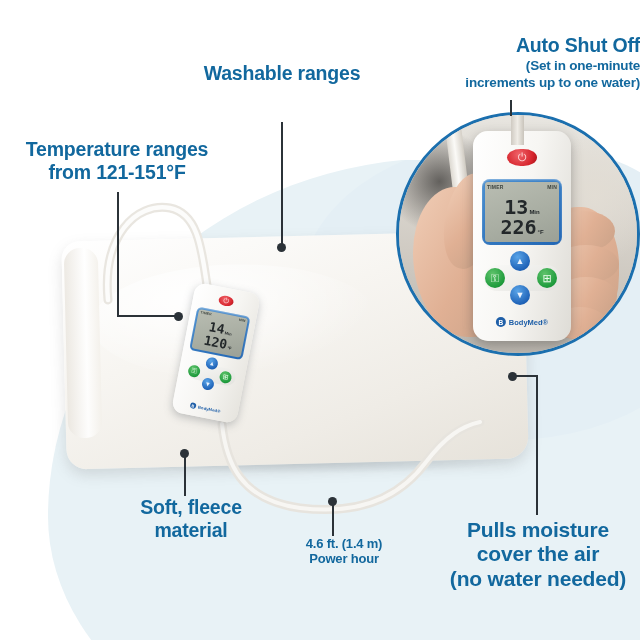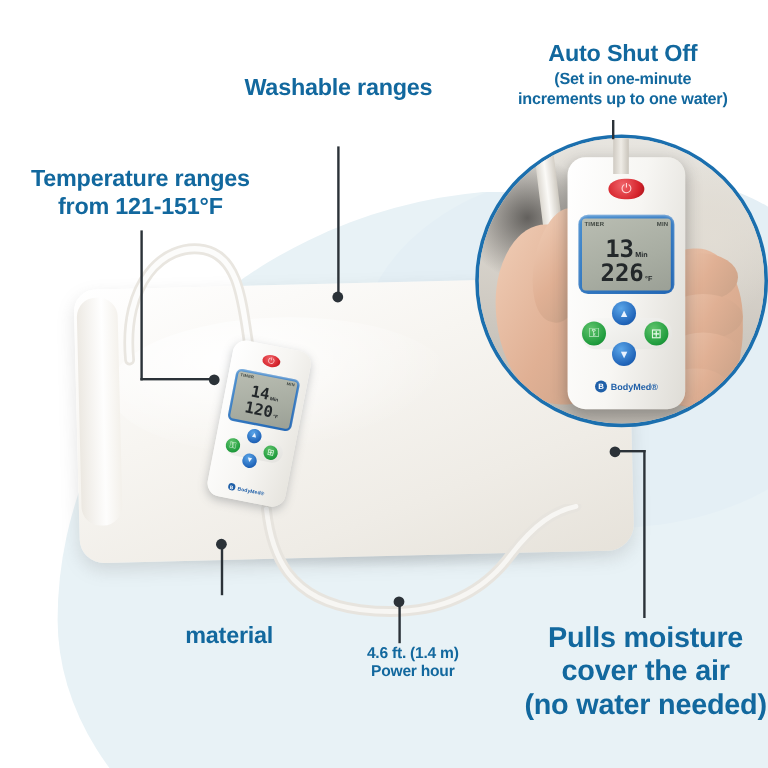--- a/index.html
+++ b/index.html
@@ -43,25 +43,25 @@
     text-align:center;
   }
   .callout .sub{
     display:block;
     font-size:13.5px;
     font-weight:bold;
     line-height:1.18;
   }
   #callout-temp{left:2px;top:138px;width:230px;font-size:19.5px;}
   #callout-cover{left:178px;top:62px;width:208px;font-size:19.5px;}
-  #callout-auto{left:398px;top:34px;width:242px;font-size:19.5px;}
+  #callout-auto{left:398px;top:34px;width:242px;font-size:19.5px;text-align:right;}
   #callout-auto .sub{font-size:13.5px;margin-top:1px;}
   #callout-fleece{left:96px;top:496px;width:190px;font-size:19.5px;}
   #callout-cord{left:246px;top:536px;width:196px;font-size:13px;}
-  #callout-moist{left:436px;top:518px;width:204px;font-size:24px;}
+  #callout-moist{left:436px;top:518px;width:204px;font-size:21px;}
 
   
   .leader{position:absolute;background:#2b3238;z-index:28;}
   .dot{position:absolute;width:9px;height:9px;border-radius:50%;background:#2b3238;z-index:29;}
 
   
   .pad-wrap{position:absolute;left:64px;top:222px;width:470px;height:260px;z-index:10;}
   .pad{
     position:absolute;left:0;top:14px;width:462px;height:228px;
     background:linear-gradient(160deg,#ffffff 0%,#f7f5f1 38%,#efece6 72%,#e6e2da 100%);
@@ -371,21 +371,21 @@
     <span>Washable ranges</span><br>
   </div>
 
   <div class="callout" id="callout-auto">
     <span>Auto Shut Off</span>
     <span class="sub">(Set in one-minute</span>
     <span class="sub">increments up to one water)</span>
   </div>
 
   <div class="callout" id="callout-fleece">
-    <br>
+    <span>Soft, fleece</span><br>
     <span>material</span>
   </div>
 
   <div class="callout" id="callout-cord">
     <span>4.6 ft. (1.4 m)</span><br>
     <span>Power hour</span>
   </div>
 
   <div class="callout" id="callout-moist">
     <span>Pulls moisture</span><br>

